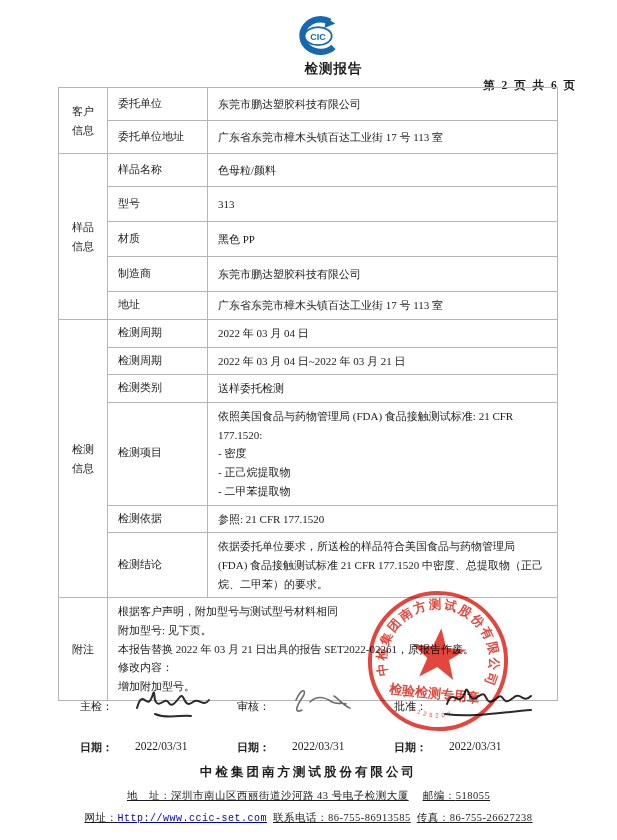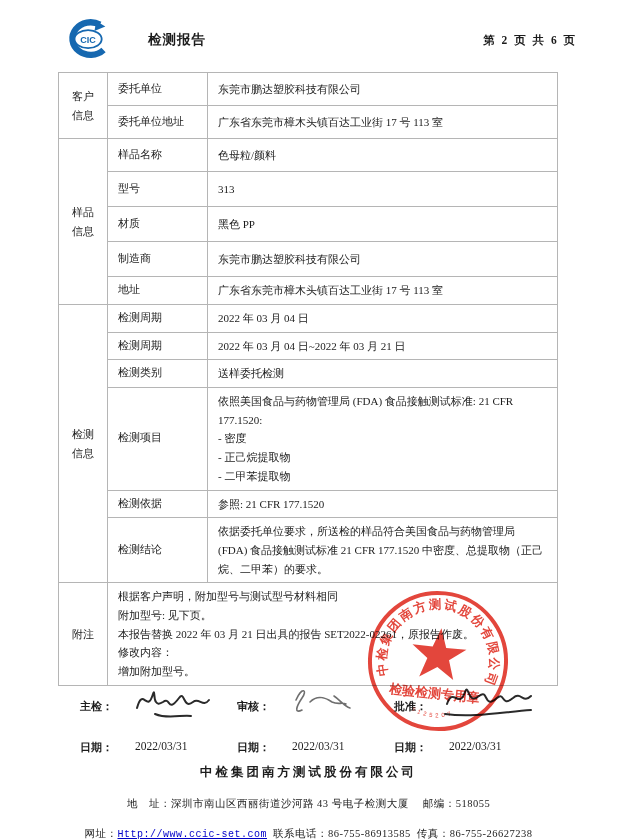--- a/index.html
+++ b/index.html
@@ -4,53 +4,53 @@
 <style>
   * { margin:0; padding:0; box-sizing:border-box; }
   html,body { background:#ffffff; }
   body {
     width:617px; height:840px; position:relative; overflow:hidden;
     font-family:"Liberation Serif","DejaVu Serif",serif;
     color:#1c1c1c;
   }
   
   .header { position:absolute; top:14px; left:60px; right:40px; height:52px;
-            display:flex; align-items:center; }
+            display:flex; align-items:center;flex-direction:column; }
   .logo { width:58px; height:46px; flex:0 0 auto; }
   .doc-title { font-size:13.5px; font-weight:bold; margin-left:30px; letter-spacing:1px; }
   .report-no { font-size:11.5px; font-weight:bold; margin-left:52px; white-space:nowrap; }
   .page-info { font-size:11.5px; font-weight:bold; margin-left:auto; white-space:nowrap; letter-spacing:2px; }
   
   table.report { border-collapse:collapse; table-layout:fixed;
-                 position:absolute; top:72px; left:58px; width:500px; }
+                 position:absolute; top:87px; left:58px; width:500px; }
   table.report td { border:1px solid #b5b5b5; font-size:11px; vertical-align:middle;
                     padding:4px 10px; line-height:1.7; }
   td.group { width:49px; text-align:center; white-space:pre-line; line-height:2.1; padding:4px 4px; }
   td.flabel { width:100px;font-family:Liberation Mono, monospace; }
   td.value { white-space:pre-line; }
   tr.h33 { height:33px; } tr.h35 { height:35px; } tr.h28 { height:28px; }
   tr.h27 { height:27px; } tr.h26 { height:26px; }
   tr.items { height:92px; } tr.concl { height:47px; } tr.note { height:96px; }
   
   .sign-block { position:absolute; left:80px; top:678px; width:472px; }
   .sign-row { display:flex; align-items:flex-end; }
   .sign-col { display:flex; align-items:flex-end; width:157px; }
-  .sign-label { font-size:11px; font-weight:bold; white-space:nowrap; }
+  .sign-label { font-size:11px; font-weight:normal; white-space:nowrap; }
   .sig-svg { margin-left:12px; margin-bottom:-6px; }
   .date-row { display:flex; margin-top:26px; }
   .date-col { display:flex; width:157px; }
   .date-label { font-size:11px; font-weight:bold; white-space:nowrap; }
   .date-val { font-size:11.5px; margin-left:22px;text-align:right; }
   
   .seal { position:absolute; left:363px; top:586px; width:150px; height:150px;
           transform:rotate(6deg); opacity:0.9; mix-blend-mode:multiply; pointer-events:none; }
   
   .footer { position:absolute; left:0; top:764px; width:617px; text-align:center; }
   .footer-company { font-size:12.5px; font-weight:bold; letter-spacing:3px; }
-  .footer-line { font-size:10.5px; margin-top:16px; letter-spacing:0.5px; }
+  .footer-line { font-size:10.5px; margin-top:8px; letter-spacing:0.5px;text-decoration:underline; }
   .footer-url { color:#0000c8; text-decoration:underline;
                 font-family:"Liberation Mono","DejaVu Sans Mono",monospace; font-size:10px; }
   .sep { display:inline-block; width:14px; }
 </style>
 </head>
 <body>
 
 <div class="header">
   <svg class="logo" viewBox="0 0 64 50">
     <g fill="none" stroke="#1668b0">

